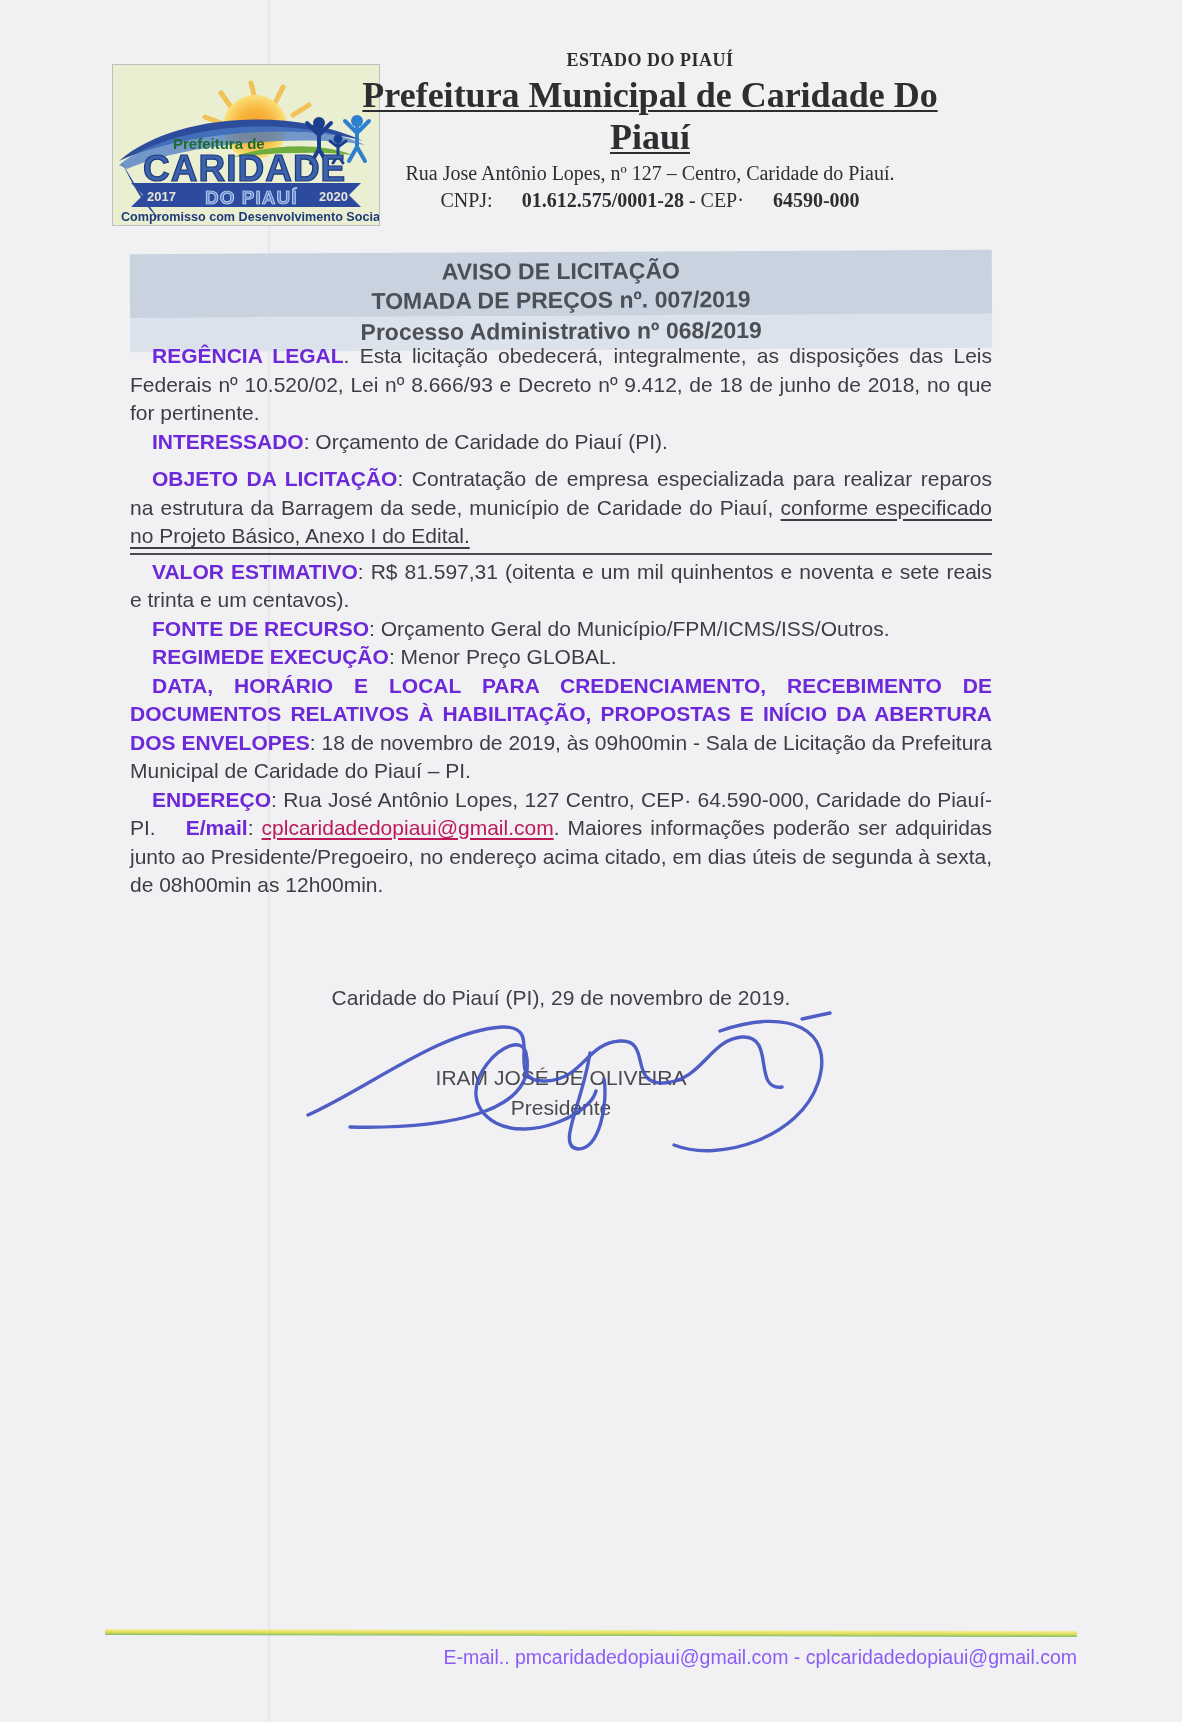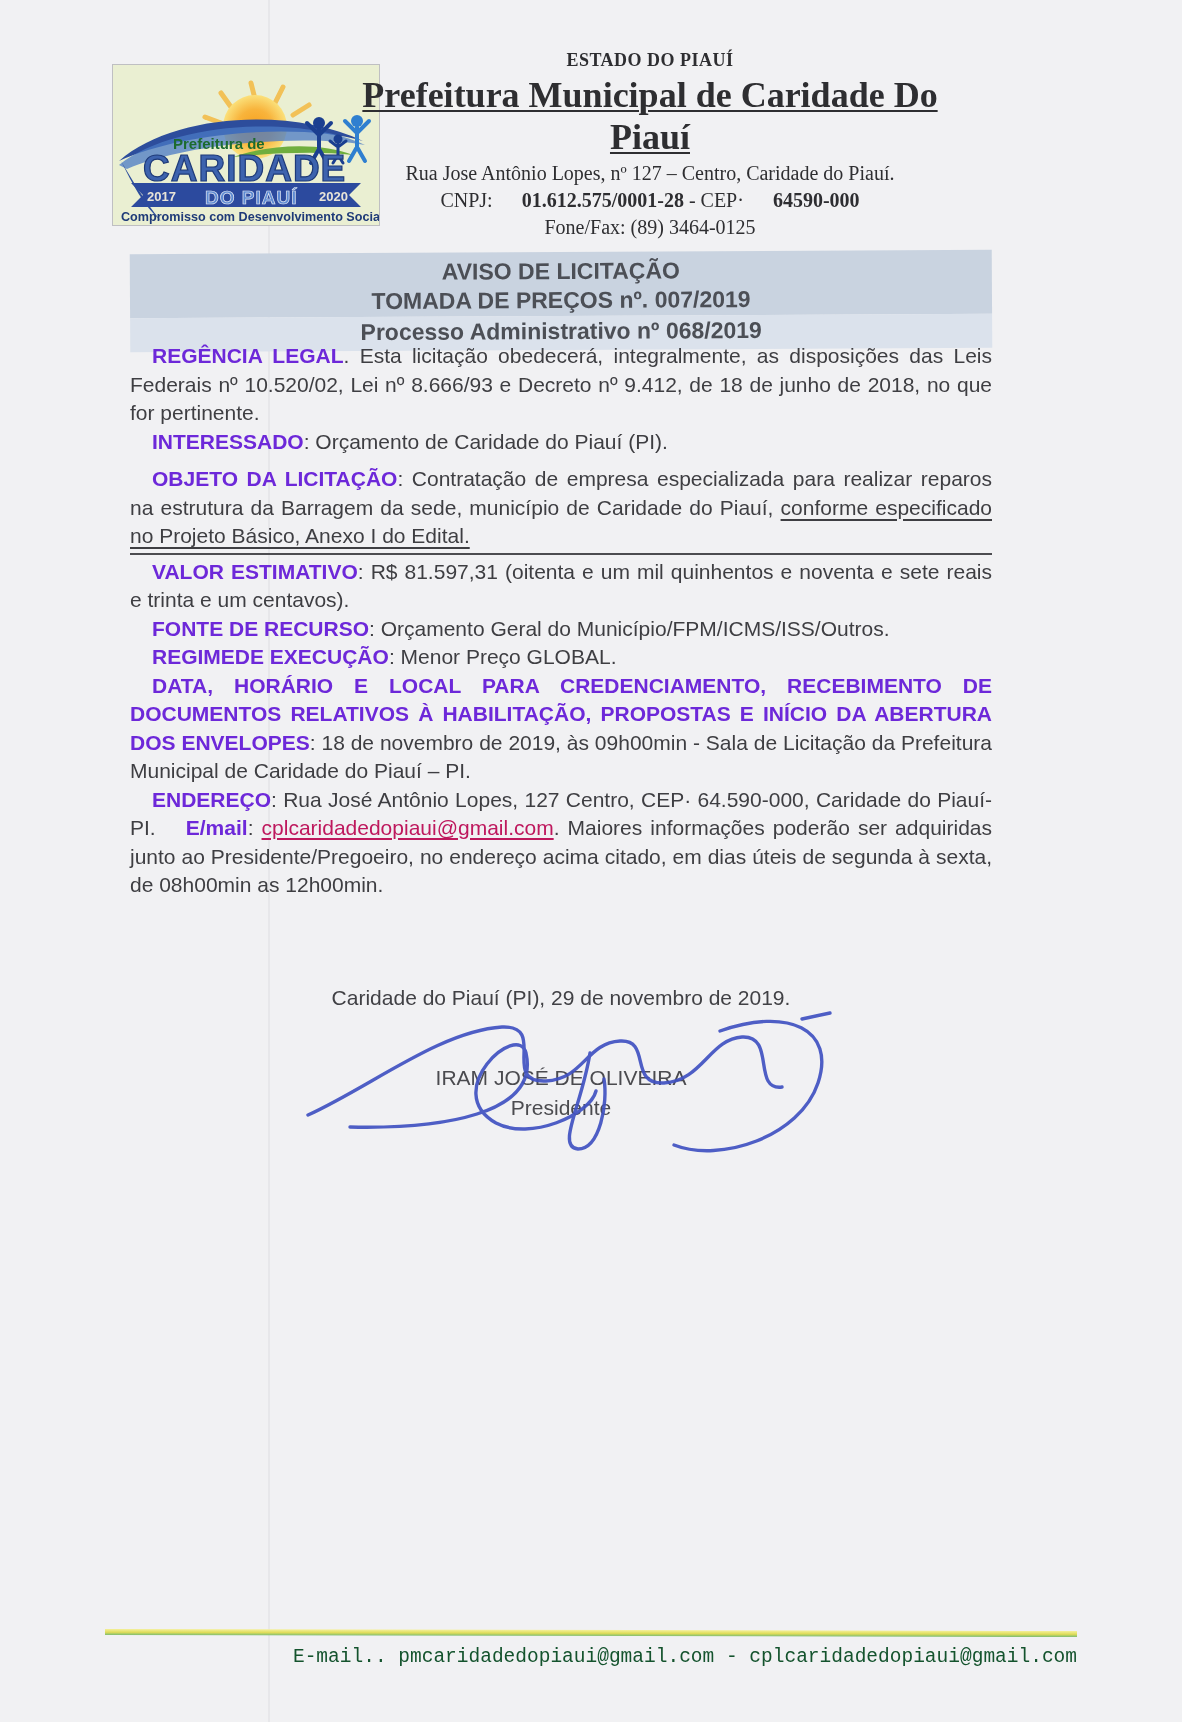--- a/index.html
+++ b/index.html
@@ -51,22 +51,22 @@
     text-align:center; font-size:21px; color:#4b4b4f; }
   .sig-role{ position:absolute; left:130px; top:1096px; width:862px;
     text-align:center; font-size:21px; color:#4b4b4f; }
   .sig-svg{ position:absolute; left:290px; top:995px; }
 
   
   .footer-rule{ position:absolute; left:105px; top:1630px; width:972px; height:6px;
     background:linear-gradient(#f4f09a 0%, #dfdc58 55%, #7dbd72 100%);
     transform:rotate(.12deg); }
   .footer-text{ position:absolute; left:105px; top:1646px; width:972px;
-    text-align:right; font-family:Liberation Mono, monospace;
-    font-size:19.5px; color:#14532d; }
+    text-align:right; font-family:Liberation Sans, sans-serif;
+    font-size:19.5px; color:#8b5cf6; }
 </style>
 </head>
 <body>
 
 <div class="paper">
   <div class="scanline"></div>
 
   <div class="logo">
     <svg width="266" height="160" viewBox="0 0 266 160">
       <defs>
@@ -120,21 +120,20 @@
       </g>
       <text x="8" y="156" font-family="Liberation Sans, sans-serif" font-size="12.6" font-weight="700" fill="#1e3a78">Compromisso com Desenvolvimento Social.</text>
     </svg>
   </div>
 
   <div class="lh">
     <div class="lh-state">ESTADO DO PIAUÍ</div>
     <div class="lh-muni">Prefeitura Municipal de Caridade Do Piauí</div>
     <div class="lh-line">Rua Jose Antônio Lopes, nº 127 – Centro, Caridade do Piauí.</div>
     <div class="lh-line"><span>CNPJ: </span><b>01.612.575/0001-28</b><span> - CEP· </span><b>64590-000</b></div>
-    <div class="lh-line">Fone/Fax: (89) 3464-0125</div>
   </div>
 
   <div class="title-block">
     <div class="tb-main">
       <div>AVISO DE LICITAÇÃO</div>
       <div>TOMADA DE PREÇOS nº. 007/2019</div>
     </div>
     <div class="tb-sub">
       <div>Processo Administrativo nº 068/2019</div>
     </div>

